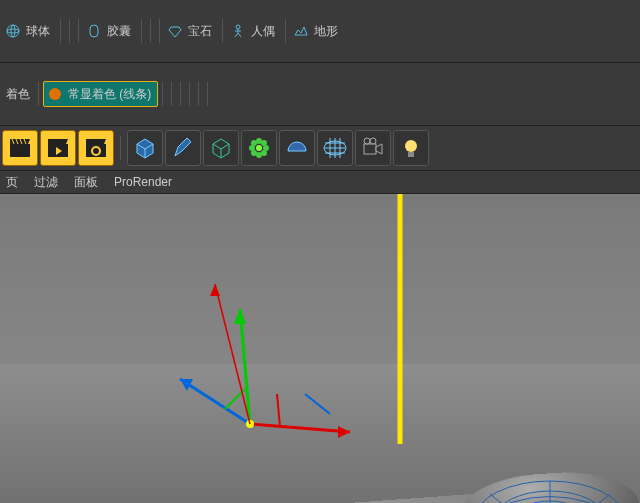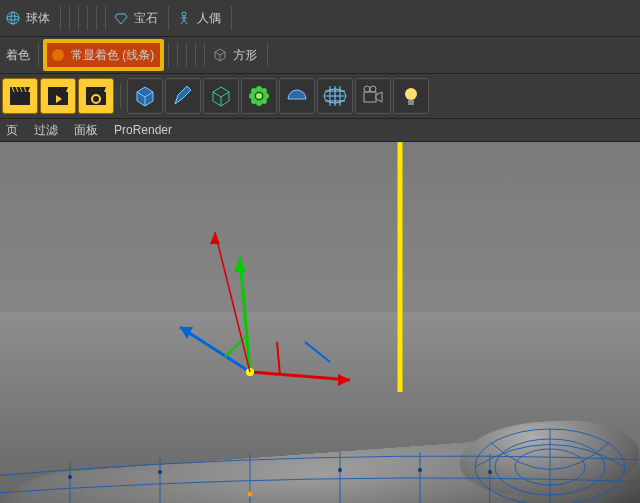--- a/index.html
+++ b/index.html
@@ -1,19 +1,19 @@
 <!DOCTYPE html>
 <html><head>
 <meta charset="utf-8">
 <style>
   html,body{margin:0;padding:0;width:640px;height:503px;background:#3a3a3a;font-family:"Microsoft YaHei",Arial,sans-serif;font-size:12px;color:#ccc;overflow:hidden;user-select:none}
-  .toolbar-row{display:flex;align-items:center;height:28px;background:#3a3a3a;border-bottom:1px solid #222;padding:4px 2px;gap:0}
+  .toolbar-row{display:flex;align-items:center;height:28px;background:#3a3a3a;border-bottom:1px solid #222;padding:17px 2px;gap:0}
   .divider{width:1px;height:24px;background:#555;margin:0 4px}
   .tb-item{display:flex;align-items:center;height:24px;padding:0 6px 0 2px;cursor:pointer;border-radius:2px}
-  .tb-item.active{background:#c2410c;border:4px solid #eab308}
+  .tb-item.active{background:#0f766e;border:1px solid #eab308}
   .tb-item .ico{width:18px;height:18px;margin-right:4px;display:flex;align-items:center;justify-content:center}
   .tb-item .lbl{white-space:nowrap}
   .shelf-row{display:flex;align-items:center;height:40px;background:#3a3a3a;border-bottom:1px solid #222;padding:2px 2px;gap:2px}
   .shelf-btn{width:34px;height:34px;background:#333;border:1px solid #555;border-radius:3px;display:flex;align-items:center;justify-content:center;cursor:pointer}
   .shelf-btn.yellow{background:#ffcc33;border-color:#996600}
   .shelf-btn svg,.shelf-btn .glyph{pointer-events:none}
   .menu-row{display:flex;align-items:center;height:22px;background:#3a3a3a;border-bottom:1px solid #222;padding:0 6px;gap:16px;font-size:12px;color:#ccc}
   .menu-row span{cursor:pointer}
   .viewport{position:relative;width:640px;height:385px;overflow:hidden;background:linear-gradient(#7a7a7a 0%,#8a8a8a 60%,#6a6a6a 100%)}
   
@@ -39,20 +39,28 @@
           <circle cx="8" cy="8" r="6" fill="none" stroke="#5bd" stroke-width="1"></circle>
           <ellipse cx="8" cy="8" rx="6" ry="2" fill="none" stroke="#5bd"></ellipse>
           <ellipse cx="8" cy="8" rx="2" ry="6" fill="none" stroke="#5bd"></ellipse>
         </svg>
       </span>
     <span class="lbl">球体</span>
   </div>
   <div class="divider"></div>
   <div class="divider"></div>
   <div class="divider"></div>
+  <div class="tb-item">
+    <span class="ico">
+        <svg width="16" height="16">
+          <rect x="4" y="2" width="8" height="12" rx="4" fill="none" stroke="#5bd"></rect>
+        </svg>
+      </span>
+    <span class="lbl">胶囊</span>
+  </div>
   <div class="divider"></div>
   <div class="divider"></div>
   <div class="divider"></div>
   <div class="tb-item">
     <span class="ico">
         <svg width="16" height="16">
           <path d="M4 4h8l2 3-6 7-6-7z" fill="none" stroke="#5bd"></path>
         </svg>
       </span>
     <span class="lbl">宝石</span>
@@ -61,46 +69,46 @@
   <div class="tb-item">
     <span class="ico">
         <svg width="16" height="16">
           <circle cx="8" cy="4" r="2" fill="none" stroke="#5bd"></circle>
           <path d="M8 6v4m-3 4 3-4 3 4M5 8h6" stroke="#5bd" fill="none"></path>
         </svg>
       </span>
     <span class="lbl">人偶</span>
   </div>
   <div class="divider"></div>
+  <div class="tb-item">
+    <span class="ico">
+        <svg width="16" height="16">
+          <path d="M2 12l3-5 3 3 3-6 3 8z" fill="none" stroke="#5bd"></path>
+        </svg>
+      </span>
+    <span class="lbl">地形</span>
+  </div>
 </div>
 
 <div class="toolbar-row">
   <span class="lbl" style="padding:0 4px">着色</span>
   <div class="divider"></div>
   <div class="tb-item active">
     <span class="ico">
         <svg width="16" height="16">
           <circle cx="8" cy="8" r="6" fill="#e07000"></circle>
         </svg>
       </span>
     <span class="lbl">常显着色 (线条)</span>
   </div>
   <div class="divider"></div>
   <div class="divider"></div>
   <div class="divider"></div>
   <div class="divider"></div>
   <div class="divider"></div>
-  <div class="tb-item">
-    <span class="ico">
-        <svg width="16" height="16">
-          <path d="M3 5l5-3 5 3v6l-5 3-5-3zM3 5l5 3 5-3M8 8v6" fill="none" stroke="#888"></path>
-        </svg>
-      </span>
-    <span class="lbl">方形</span>
-  </div>
   <div class="divider"></div>
 </div>
 
 <div class="shelf-row">
   <div class="shelf-btn yellow">
     <svg width="26" height="26">
         <rect x="3" y="9" width="20" height="13" fill="#222"></rect>
         <path d="M3 4h20l-2 5H3z" fill="#222"></path>
         <path d="M5 4l2 5M9 4l2 5M13 4l2 5M17 4l2 5" stroke="#ffcc33"></path>
       </svg>

